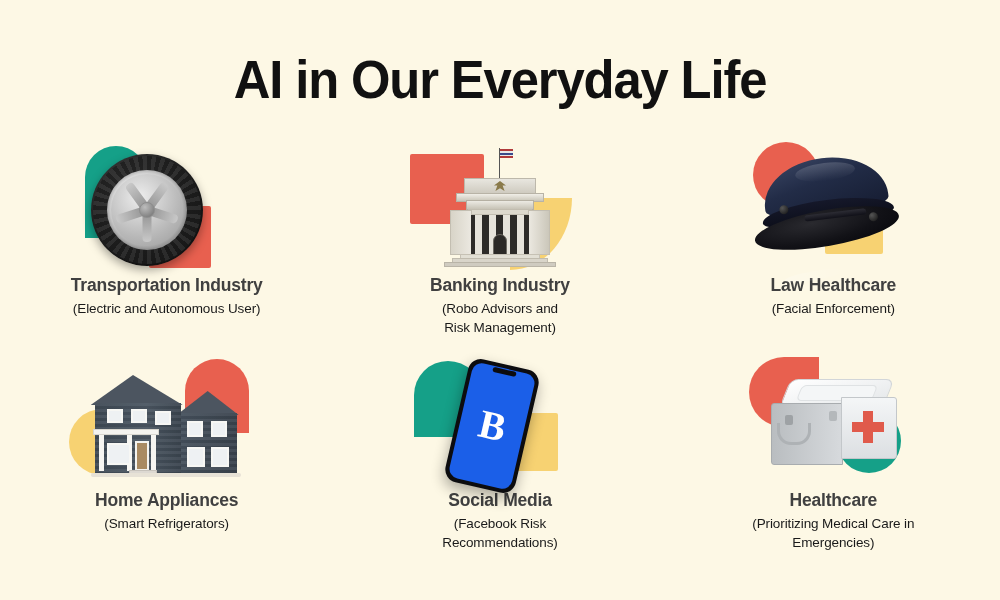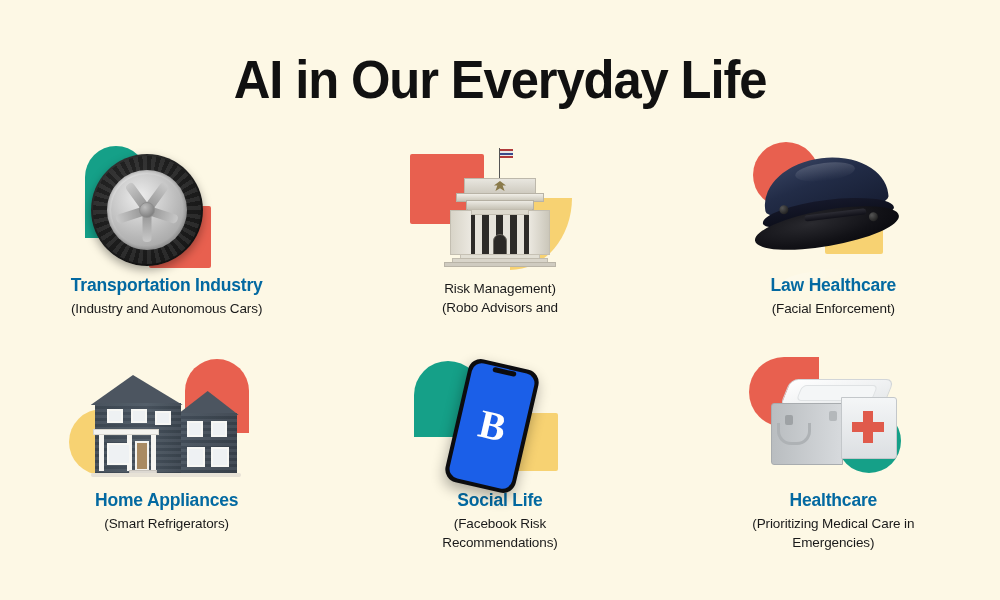--- a/index.html
+++ b/index.html
@@ -63,21 +63,21 @@
     height: 135px;
     margin: 0 auto;
   }
 
   .labels {
     text-align: center;
     width: 260px;
   }
 
   .heading {
-    color: #0369a1;
+    color: #404040;
     font-size: 17.5px;
     font-weight: bold;
     letter-spacing: -0.2px;
     line-height: 1.15;
   }
 
   .subtitle {
     color: #1a1a1a;
     font-size: 13.5px;
     line-height: 1.42;
@@ -330,21 +330,21 @@
             <div class="spoke" style="transform:translate(-50%,0) rotate(72deg);"></div>
             <div class="spoke" style="transform:translate(-50%,0) rotate(144deg);"></div>
             <div class="spoke" style="transform:translate(-50%,0) rotate(216deg);"></div>
             <div class="spoke" style="transform:translate(-50%,0) rotate(288deg);"></div>
             <div class="hub"></div>
           </div>
         </div>
       </div>
       <div class="labels">
         <div class="heading">Transportation Industry</div>
-        <div class="subtitle">(Industry and Autonomous Cars)</div>
+        <div class="subtitle">(Electric and Autonomous User)</div>
       </div>
     </div>
 
     <div class="cell">
       <div class="art">
         <div class="shape sq" style="left:10px; top:14px; width:74px; height:70px; background:#e8604f;"></div>
         <div class="shape qtr-br" style="left:110px; top:58px; width:62px; height:72px; background:#f7d272;"></div>
 
         <div class="bank">
           <div class="bank-flagpole"></div>
@@ -357,23 +357,24 @@
           <div class="bank-wing-l"></div>
           <div class="bank-wing-r"></div>
           <div class="bank-colonnade"></div>
           <div class="bank-door"></div>
           <div class="bank-steps-1"></div>
           <div class="bank-steps-2"></div>
           <div class="bank-steps-3"></div>
         </div>
       </div>
       <div class="labels">
+        <div class="heading">Banking Industry</div>
         <div class="subtitle">
+          <div>(Robo Advisors and</div>
           <div>Risk Management)</div>
-          <div>(Robo Advisors and</div>
         </div>
       </div>
     </div>
 
     <div class="cell">
       <div class="art">
         <div class="shape circle" style="left:20px; top:2px; width:66px; height:66px; background:#e8604f;"></div>
         <div class="shape sq" style="left:92px; top:44px; width:58px; height:70px; background:#f7d272;"></div>
 
         <div class="cap">
@@ -440,21 +441,21 @@
         <div class="phone">
           <div class="phone-body">
             <div class="phone-screen">
               <span class="phone-glyph">B</span>
             </div>
             <div class="phone-notch"></div>
           </div>
         </div>
       </div>
       <div class="labels">
-        <div class="heading">Social Life</div>
+        <div class="heading">Social Media</div>
         <div class="subtitle">
           <div>(Facebook Risk</div>
           <div>Recommendations)</div>
         </div>
       </div>
     </div>
 
     <div class="cell">
       <div class="art">
         <div class="shape pie-tl" style="left:16px; top:2px; width:70px; height:70px; background:#e8604f;"></div>

